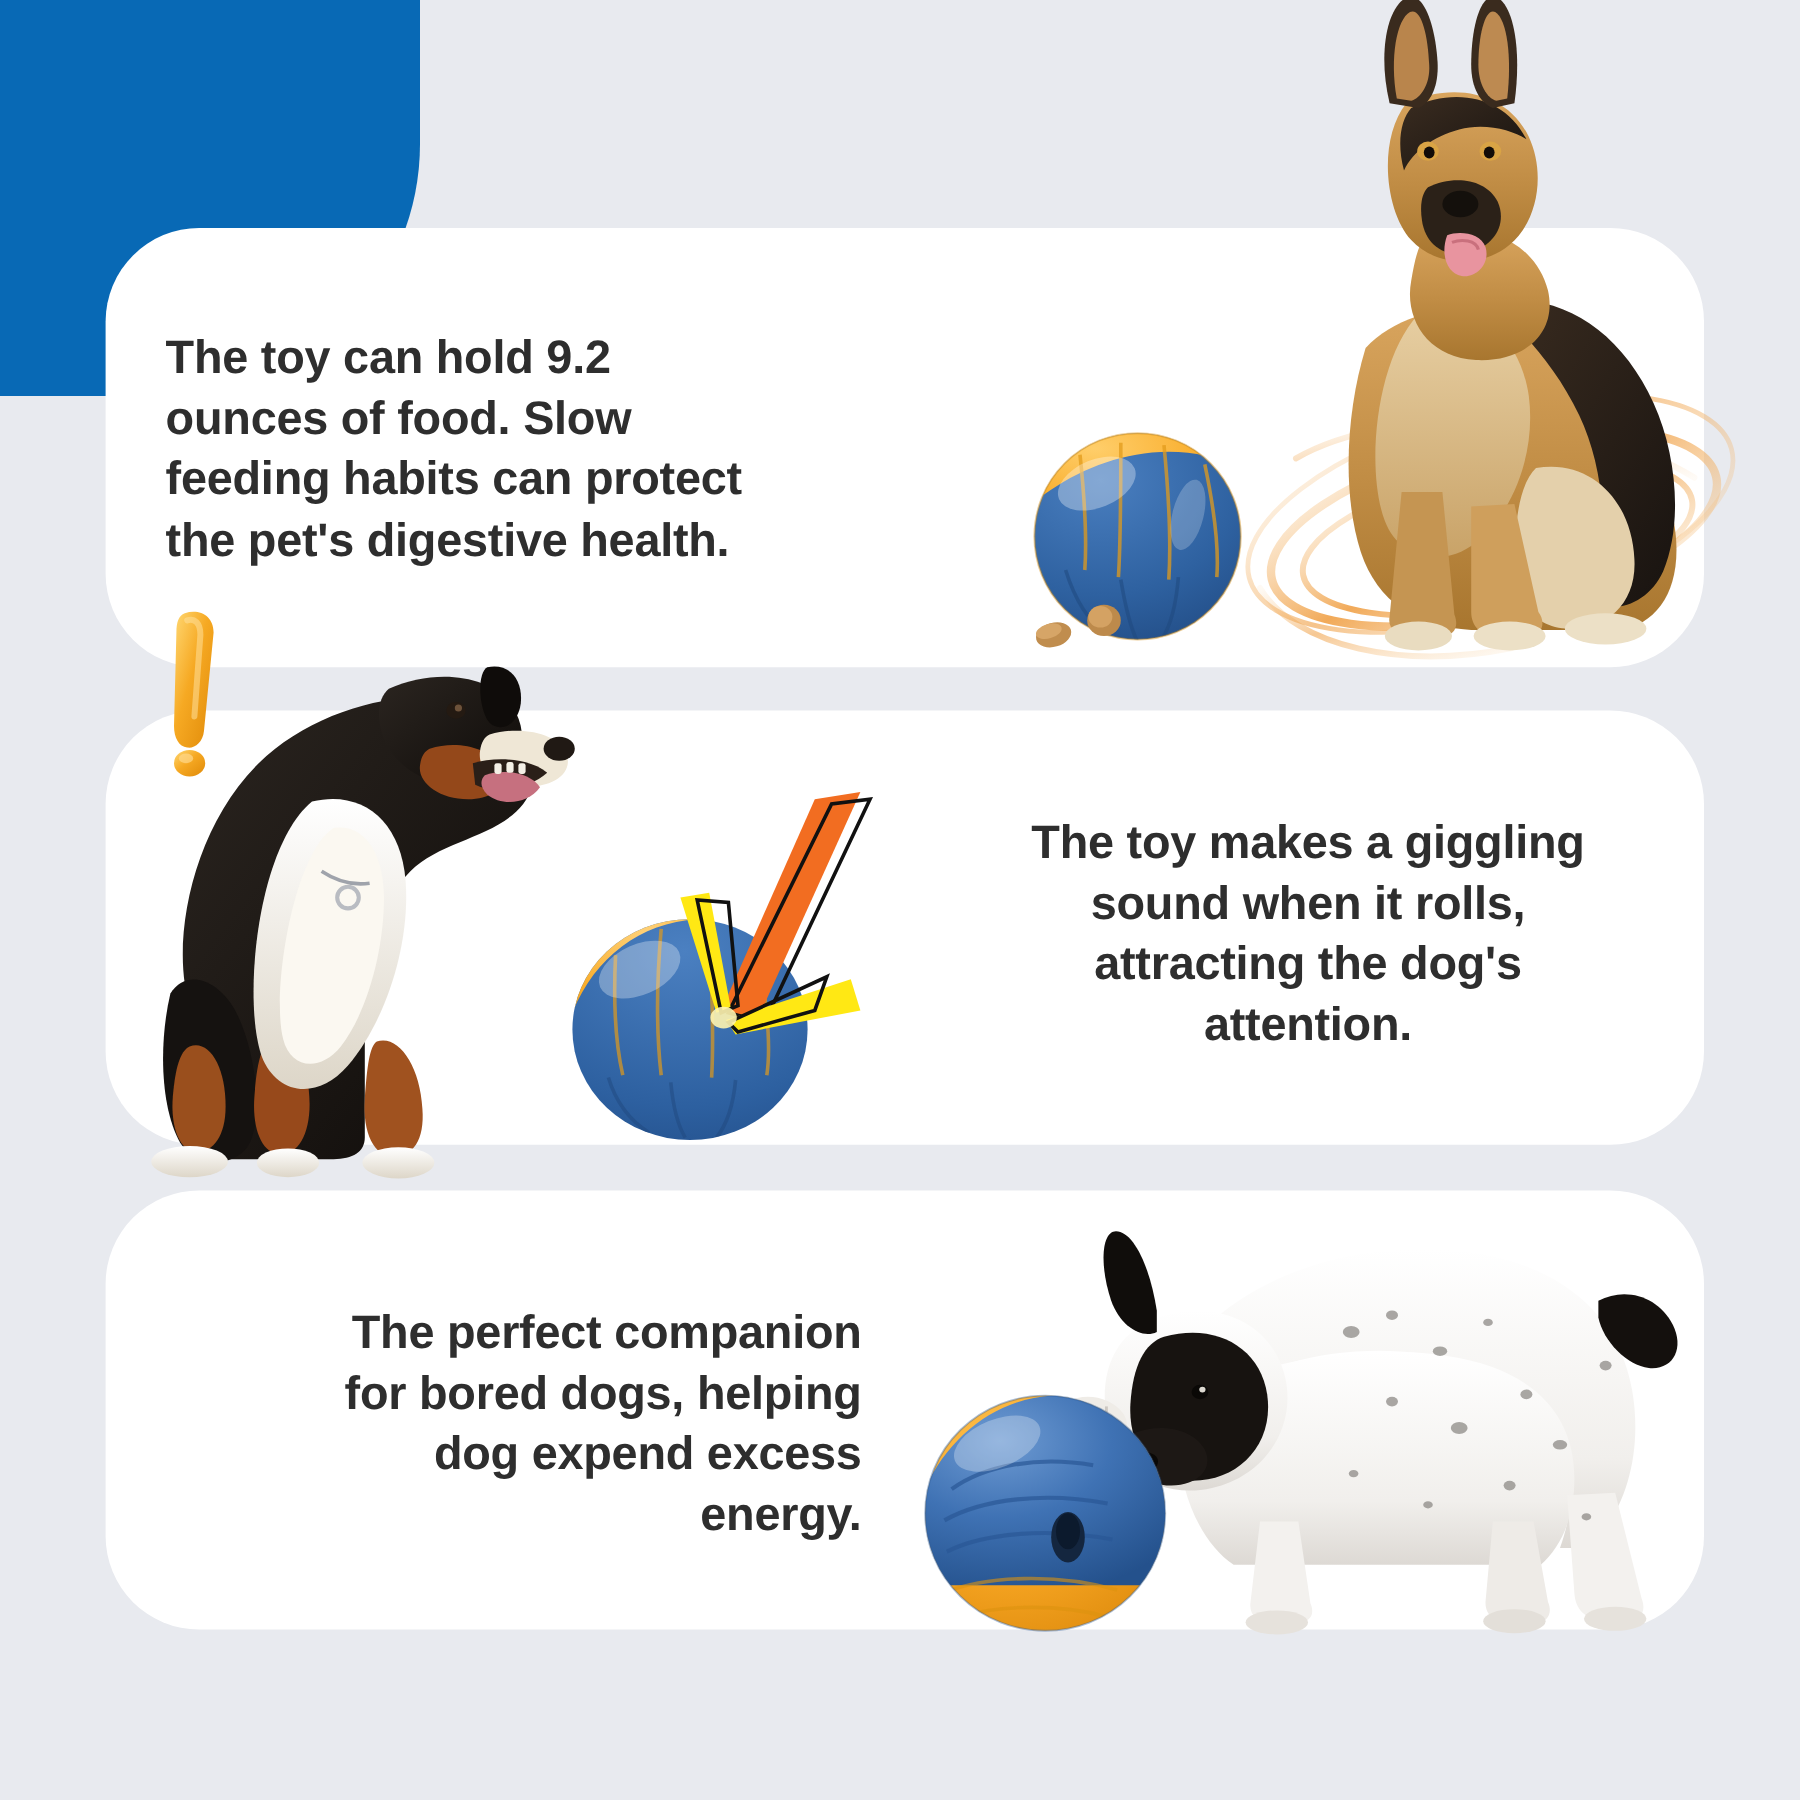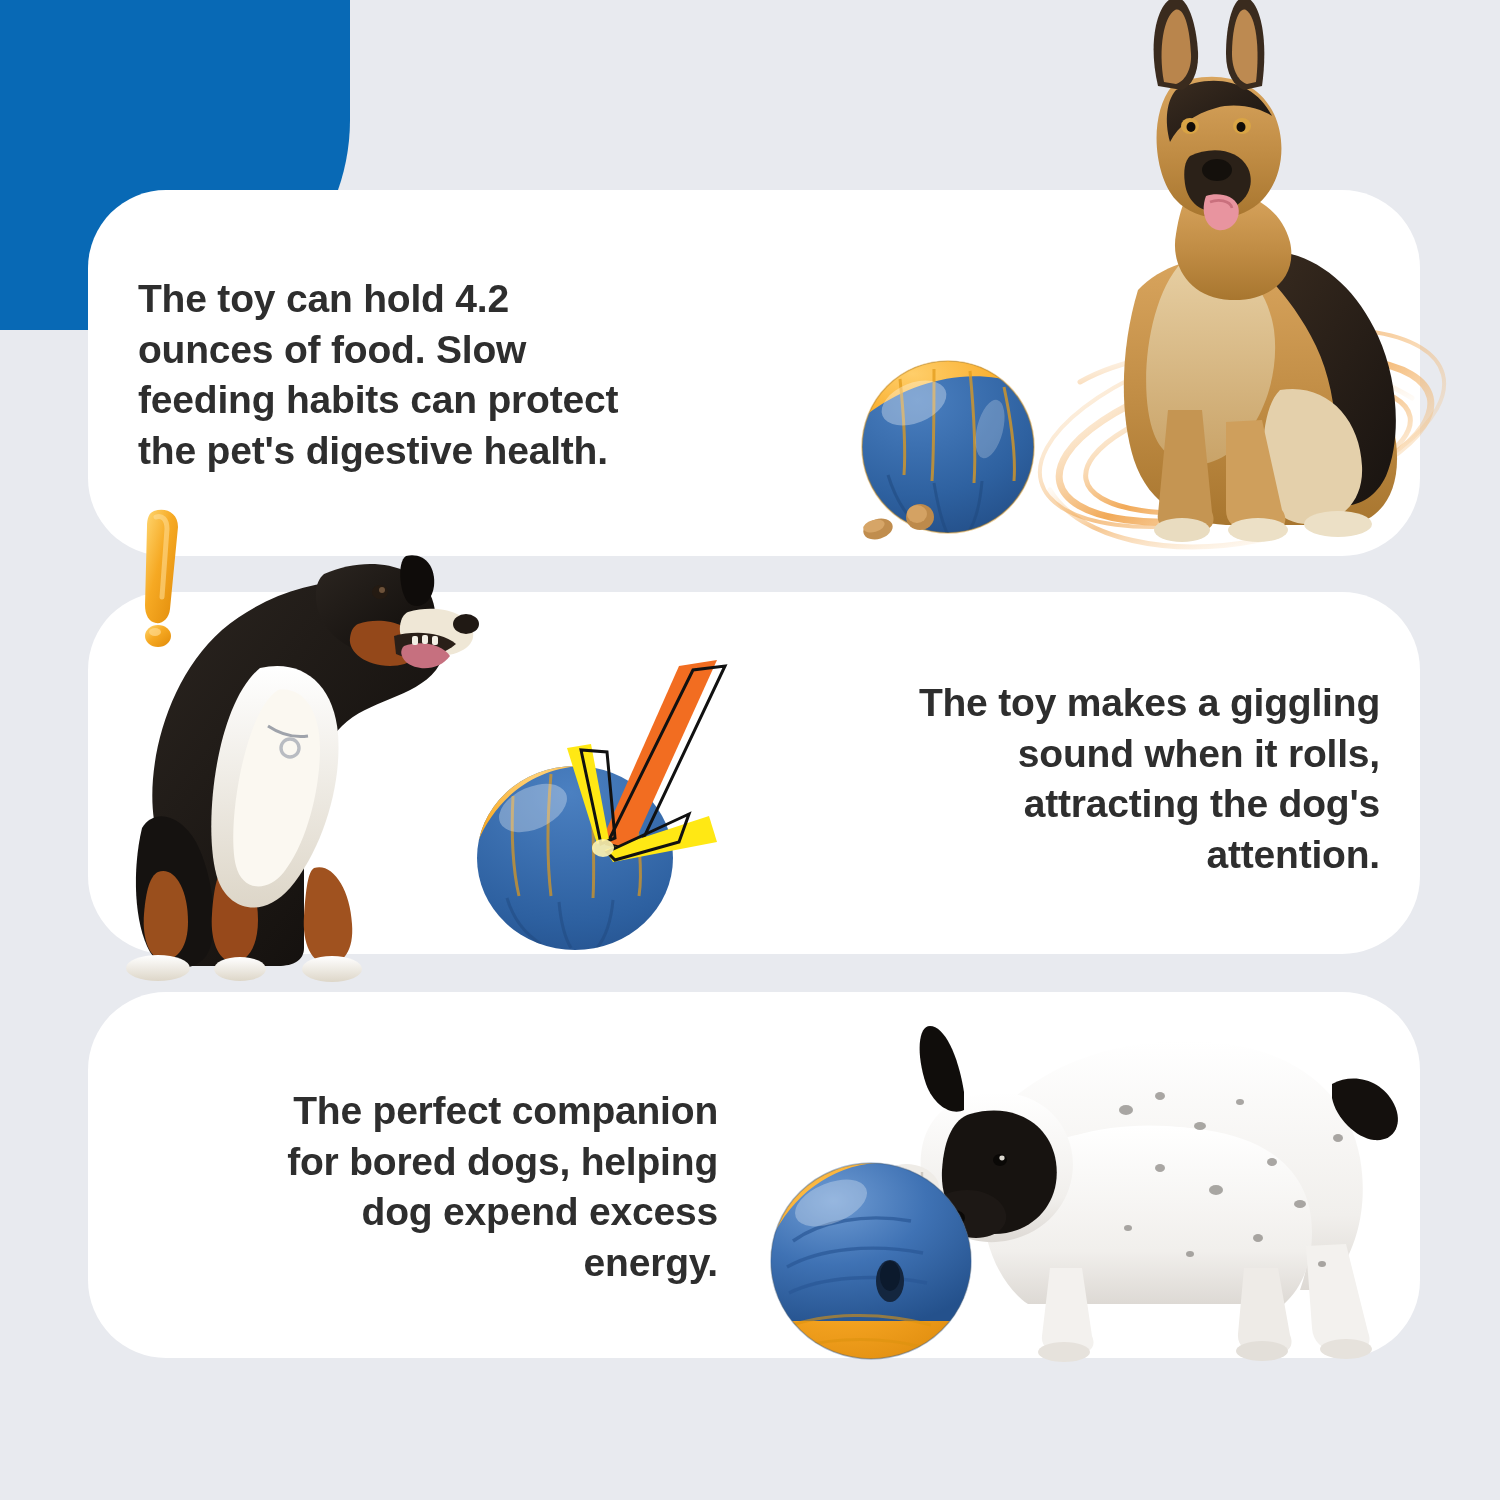--- a/index.html
+++ b/index.html
@@ -56,21 +56,21 @@
     position: absolute;
     color: #2e2e2e;
     font-weight: bold;
     font-size: 39px;
     line-height: 1.30;
     letter-spacing: -0.2px;
     z-index: 20;
     white-space: pre-line;
   }
   #text-1 { left: 138px; top: 274px; width: 620px; text-align: left; }
-  #text-2 { left: 760px; top: 678px; width: 620px; text-align: right; }
+  #text-2 { left: 780px; top: 678px; width: 620px; text-align: center; }
   #text-3 { left: 138px; top: 1086px; width: 580px; text-align: right; }
 
   
   .art {
     position: absolute;
     z-index: 10;
     pointer-events: none;
   }
 
   
@@ -229,21 +229,21 @@
       </g>
       <circle cx="118" cy="92" r="86" fill="none" stroke="#d58f14" stroke-width="1.6" opacity=".45"></circle>
 
       <ellipse cx="48" cy="174" rx="15" ry="10" fill="#c08d4e" transform="rotate(-16 48 174)"></ellipse>
       <ellipse cx="44" cy="171" rx="11" ry="6" fill="#d6a567" transform="rotate(-16 44 171)"></ellipse>
       <ellipse cx="90" cy="162" rx="14" ry="13" fill="#bd8a4b"></ellipse>
       <ellipse cx="87" cy="159" rx="10" ry="9" fill="#d4a263"></ellipse>
     </svg>
   </div>
 
-  <div class="panel-text" id="text-1">The toy can hold 4.2
+  <div class="panel-text" id="text-1">The toy can hold 9.2
 ounces of food. Slow
 feeding habits can protect
 the pet's digestive health.</div>
 
   <div class="card" id="card-2">
     <div class="card-clip"></div>
   </div>
 
   <div class="art" id="art-bmd">
     <svg width="370" height="465" viewBox="0 0 370 465">

